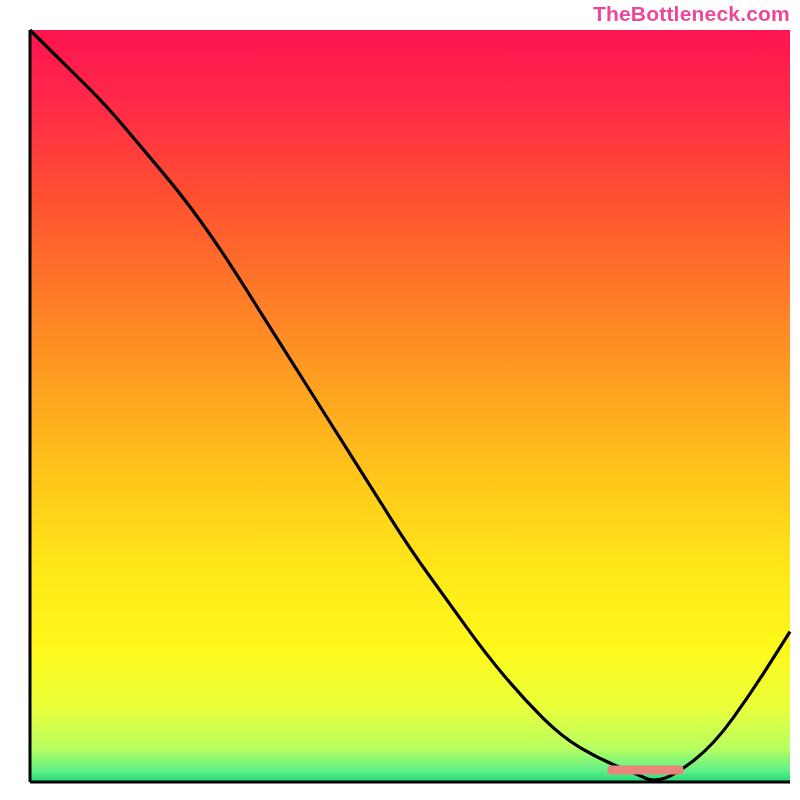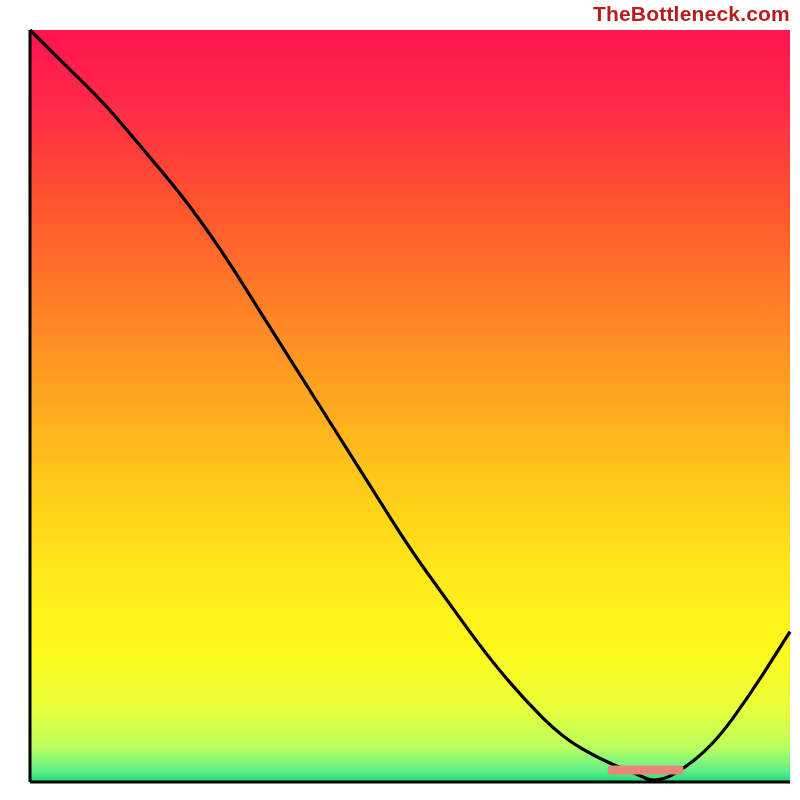--- a/index.html
+++ b/index.html
@@ -15,21 +15,21 @@
     position: relative;
     width: 800px;
     height: 800px;
   }
   .watermark {
     position: absolute;
     top: 2px;
     right: 10px;
     font-size: 21px;
     font-weight: 600;
-    color: #b91c1c;
+    color: #ec4899;
     letter-spacing: 0.2px;
     user-select: none;
   }
   svg {
     position: absolute;
     top: 0;
     left: 0;
   }
 </style>
 </head>

